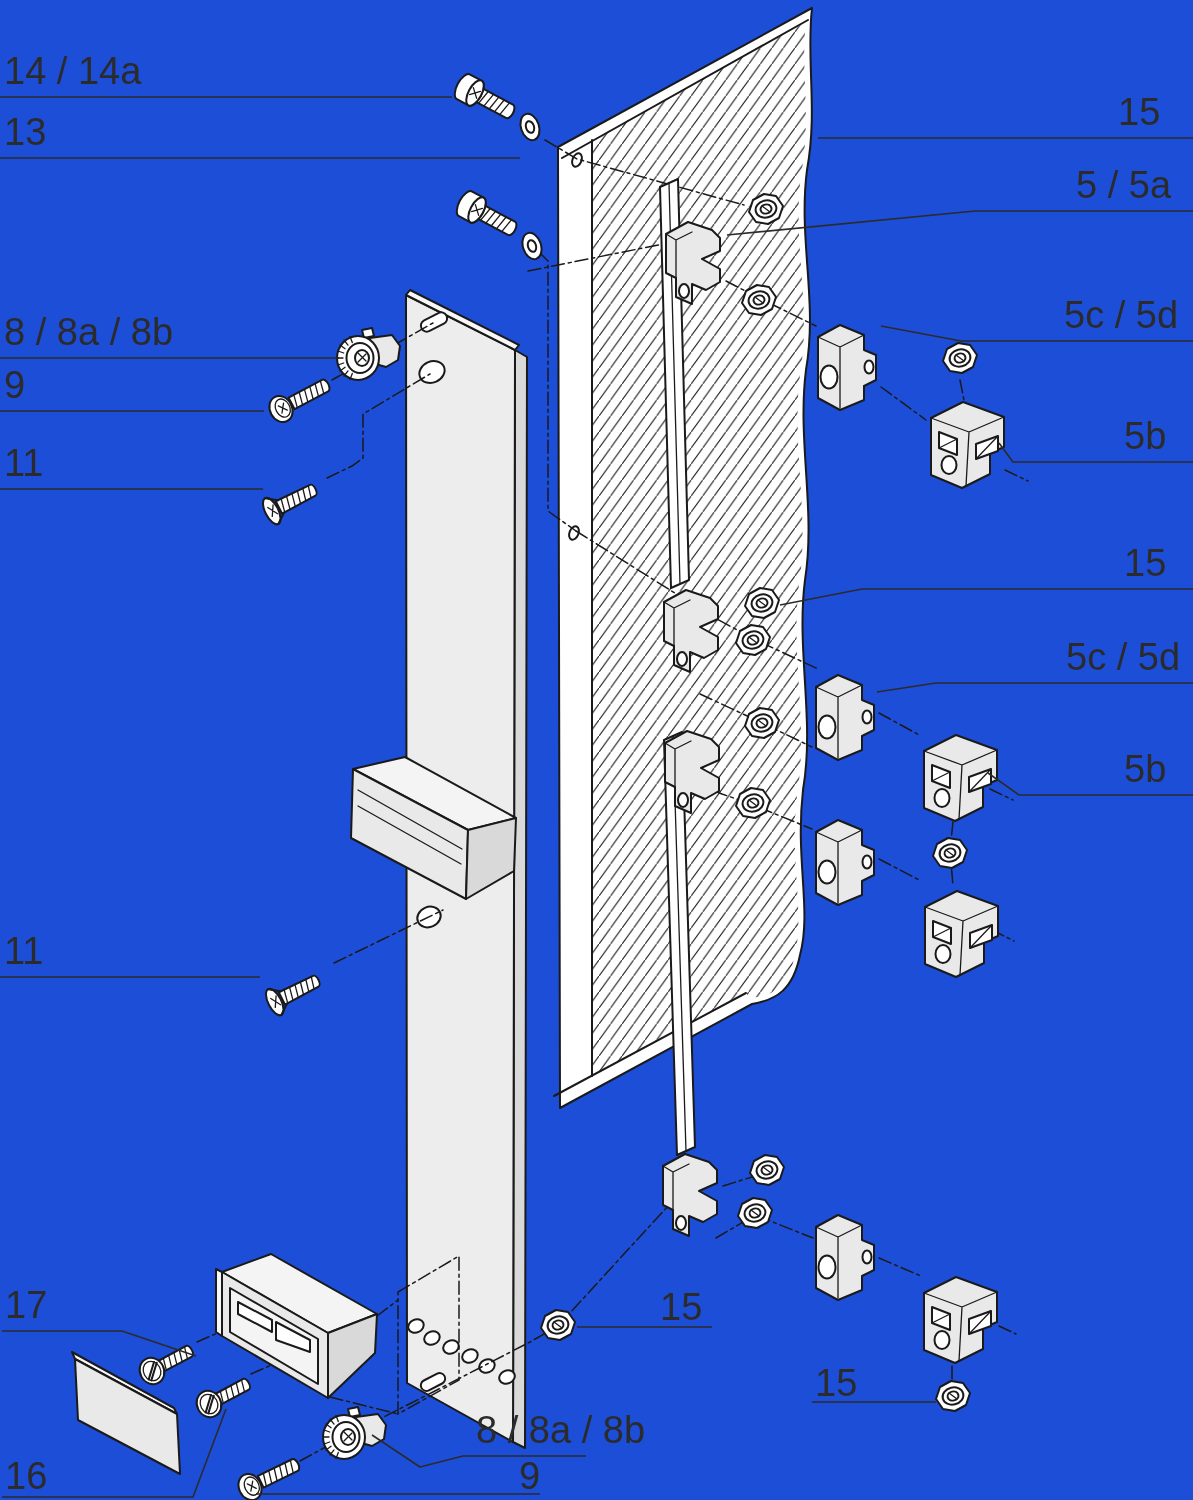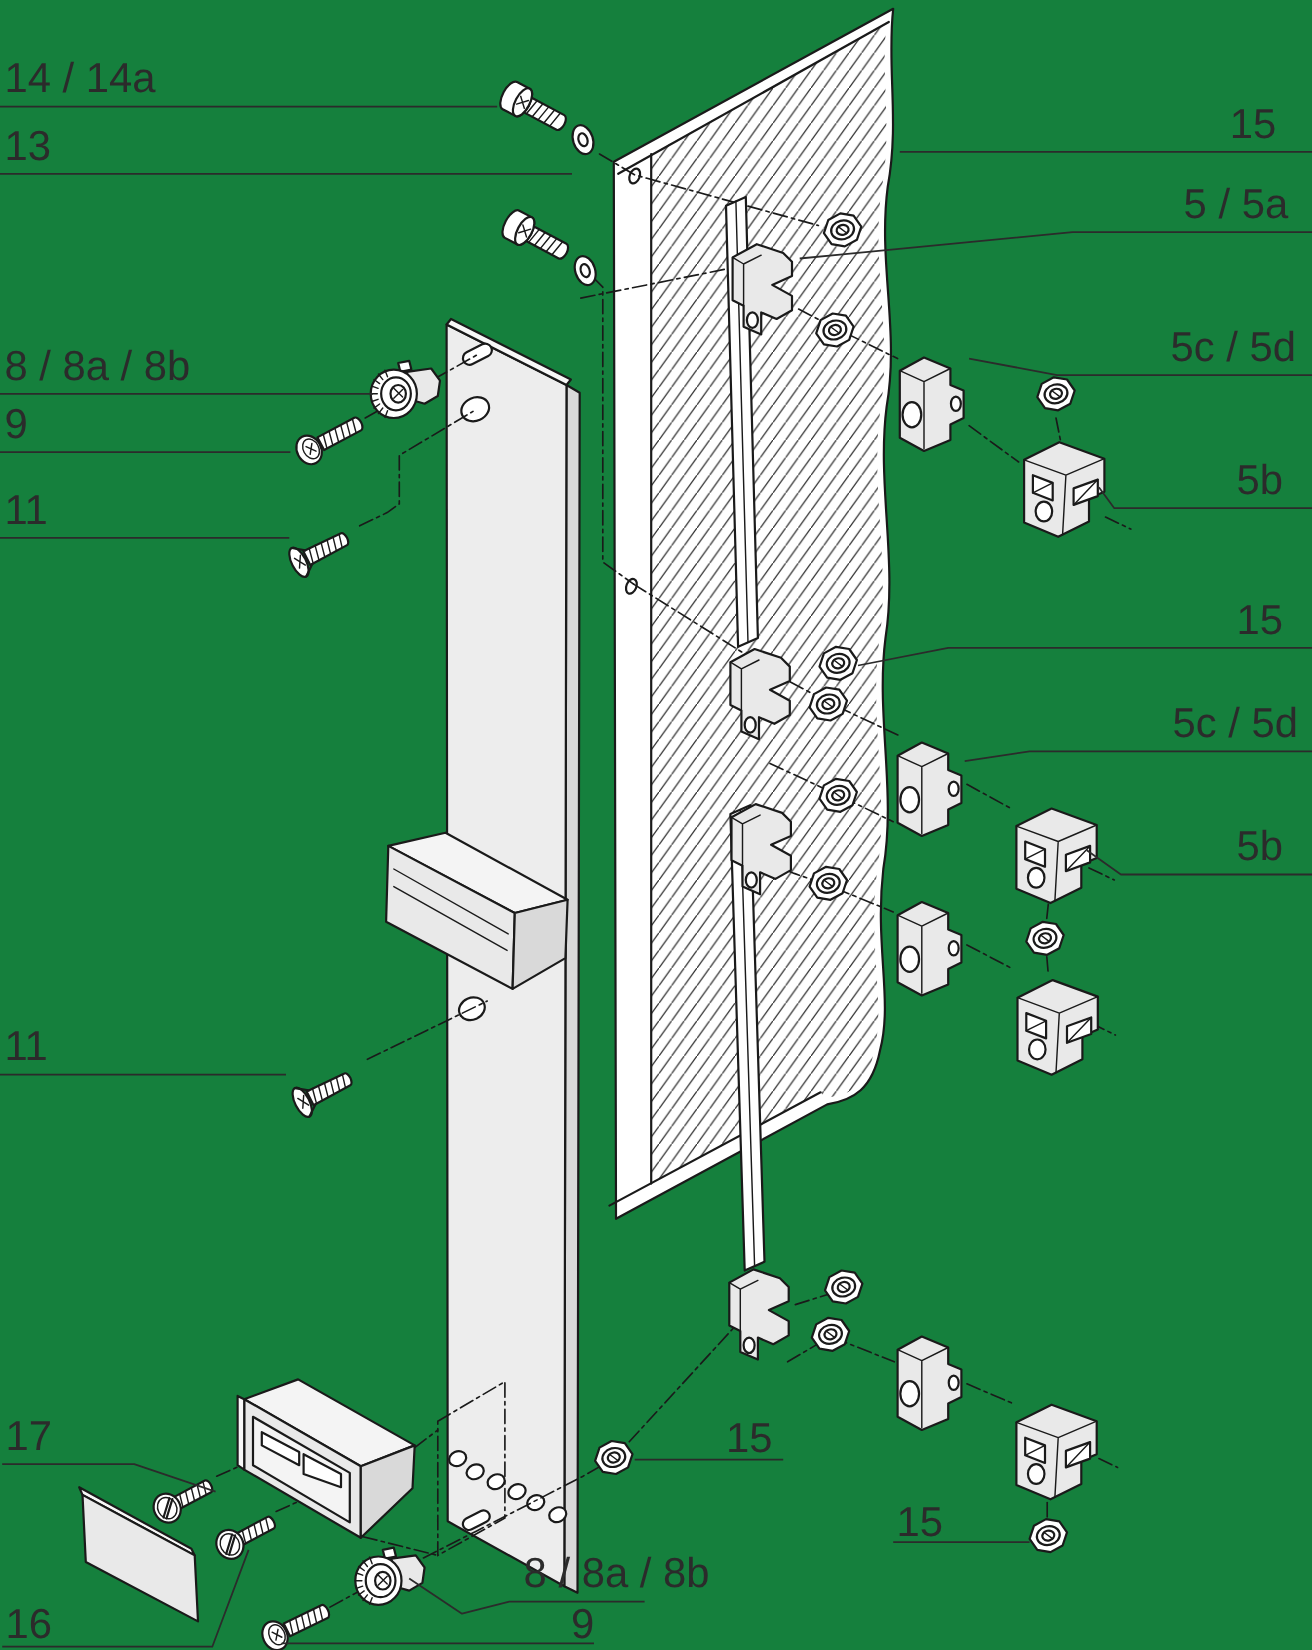--- a/index.html
+++ b/index.html
@@ -1,16 +1,16 @@
 <!DOCTYPE html>
 <html><head>
 <meta charset="utf-8">
 <style>
   html,body{margin:0;padding:0;background:#fff;}
-  #stage{position:relative;width:1193px;height:1500px;background:#15803d;overflow:hidden;}
+  #stage{position:relative;width:1193px;height:1500px;background:#1d4ed8;overflow:hidden;}
   svg{display:block;}
   .outline{fill:#fff;stroke:#1a1a1a;stroke-width:2;stroke-linejoin:round;stroke-linecap:round;}
   .ln{stroke:#1a1a1a;stroke-width:2;fill:none;stroke-linejoin:round;stroke-linecap:round;}
   .thin{stroke-width:1.3;}
   .f0{fill:#fff;}.f1{fill:#f4f4f4;}.f2{fill:#e9e9e9;}.f3{fill:#d9d9d9;}.f4{fill:#ededed;}.f5{fill:#f8f8f8;}
   .dash{stroke:#1a1a1a;stroke-width:1.5;fill:none;stroke-dasharray:13 4 3 4;stroke-linecap:round;}
   .leader{stroke:#2b2b2b;stroke-width:1.6;fill:none;stroke-linejoin:round;}
   .callout{font-family:"Liberation Sans",sans-serif;font-size:38px;fill:#2b2b2b;}
 </style>
 </head>

